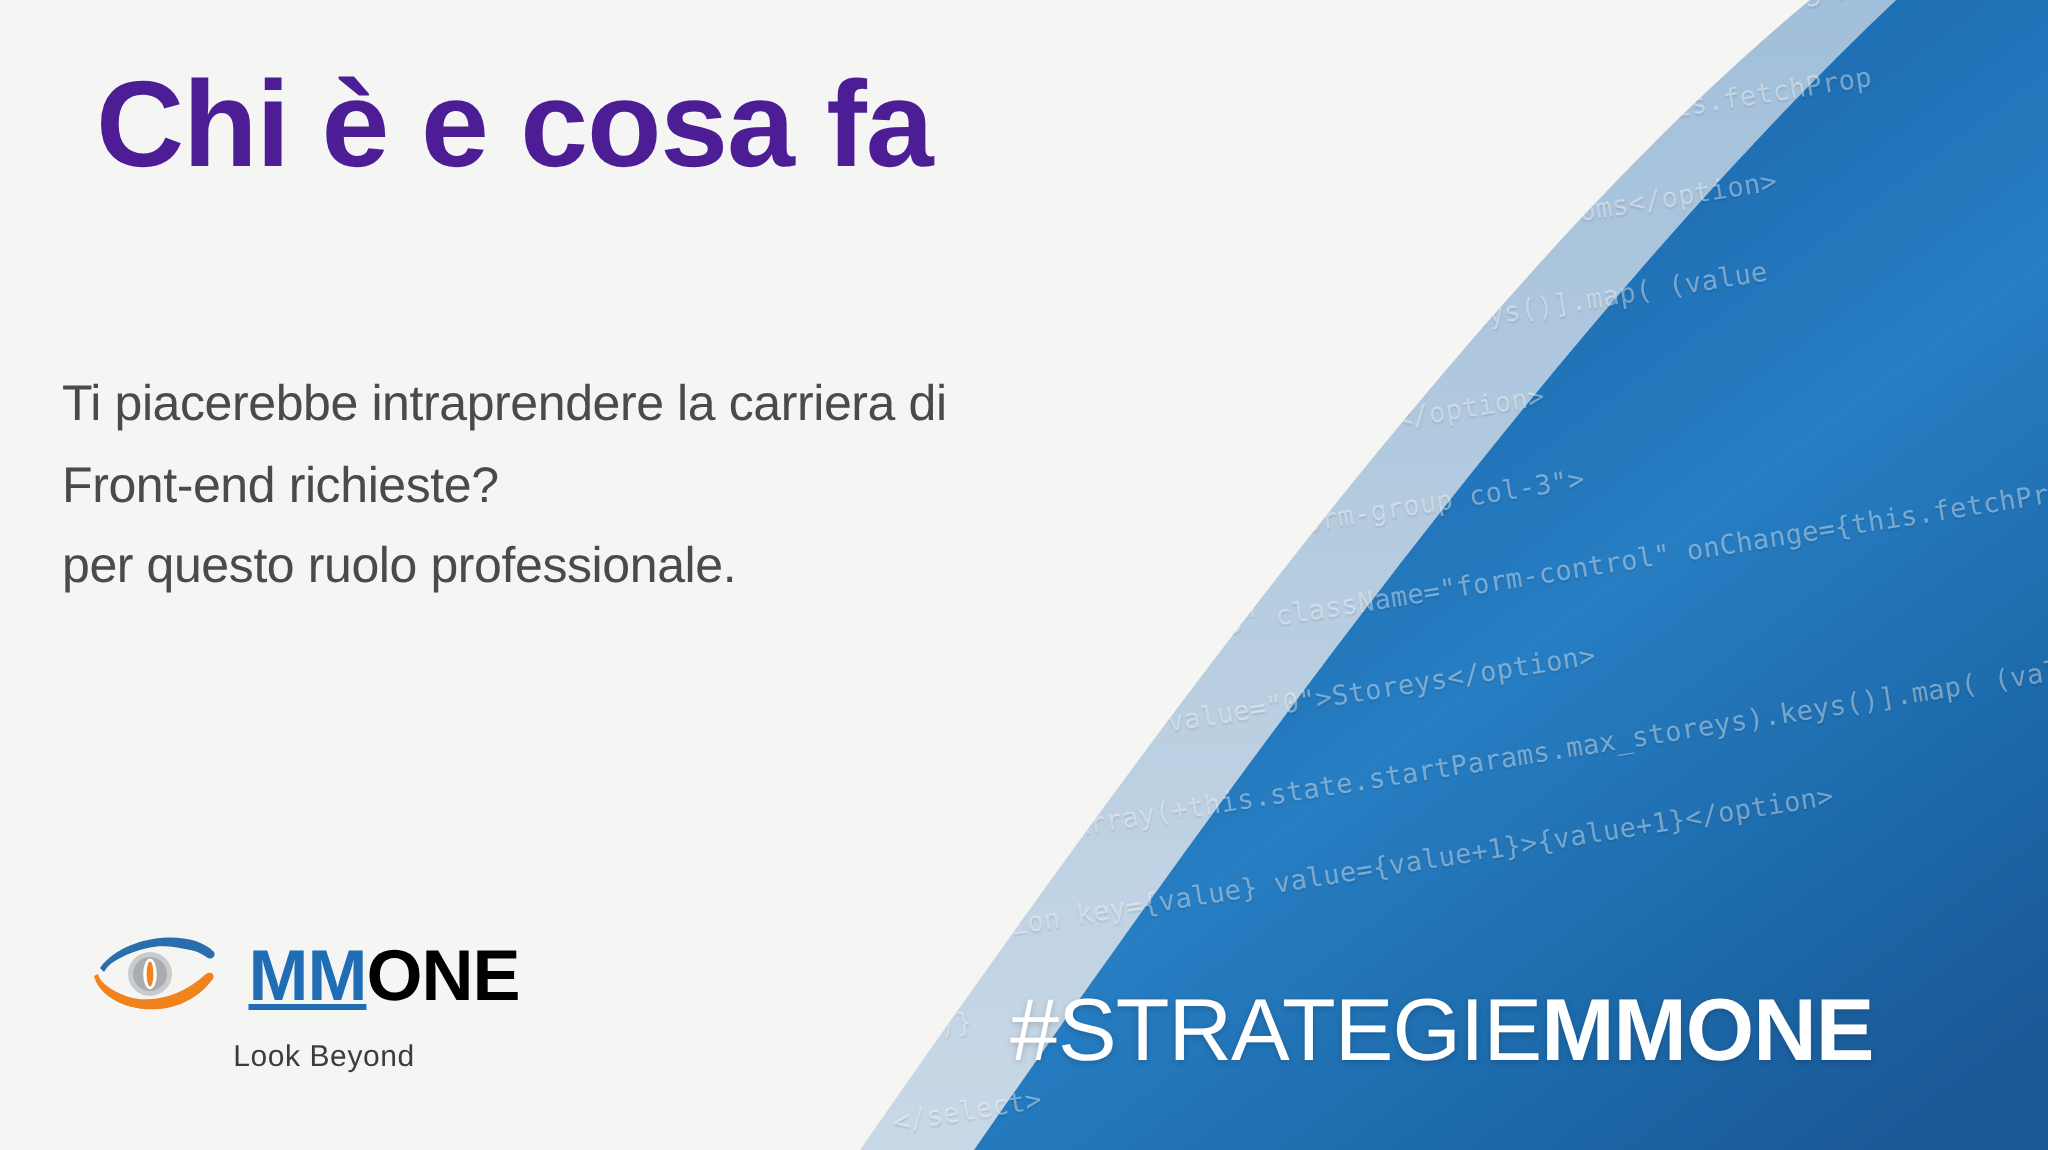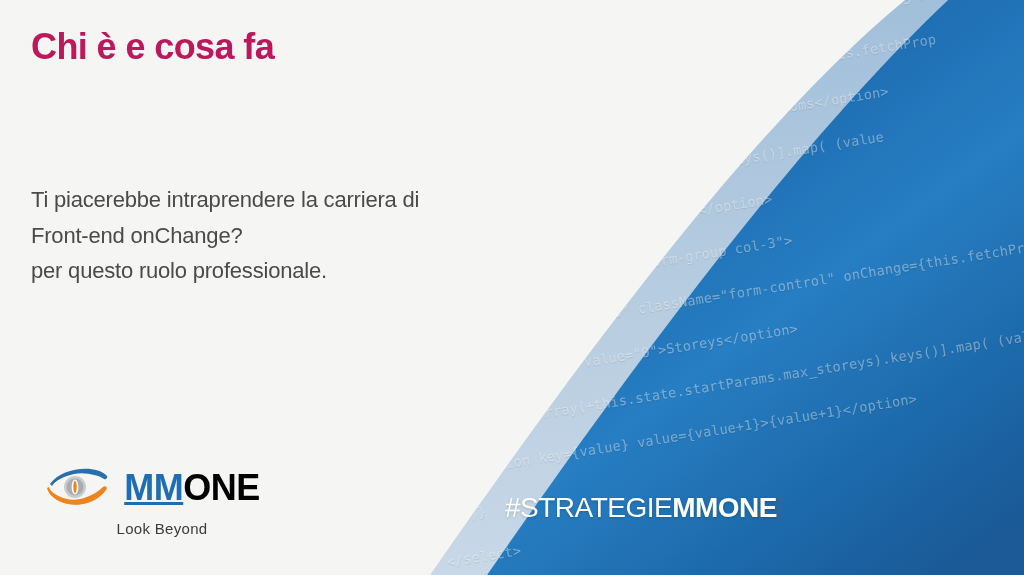--- a/index.html
+++ b/index.html
@@ -53,39 +53,39 @@
     font-family: "DejaVu Sans Mono", monospace;
     font-size: 13.5px;
     letter-spacing: 0.2px;
     color: rgba(255,255,255,0.40);
     text-shadow: 0 1px 1px rgba(0,0,0,0.10);
   }
 
   
   .headline {
     position: absolute;
-    left: 31px;
+    left: 48px;
     top: 24px;
     width: 700px;
-    color: #be185d;
-    font-size: 36px;
+    color: #4c1d95;
+    font-size: 61px;
     font-weight: bold;
     line-height: 1.26;
     letter-spacing: -0.6px;
   }
   .headline div { white-space: pre; }
 
   
   .subcopy {
     position: absolute;
     left: 31px;
     top: 182px;
     width: 640px;
     color: #4a4a4a;
-    font-size: 22px;
+    font-size: 25px;
     font-weight: normal;
     line-height: 1.62;
     letter-spacing: -0.2px;
   }
   .subcopy div { white-space: pre; }
 
   
   .logo {
     position: absolute;
     left: 26px;
@@ -121,21 +121,21 @@
     letter-spacing: 0.3px;
     padding-left: 22px;
   }
 
   
   .hashtag {
     position: absolute;
     left: 505px;
     top: 494px;
     color: #ffffff;
-    font-size: 28px;
+    font-size: 44px;
     line-height: 1;
     letter-spacing: -0.5px;
     white-space: pre;
     text-shadow: 0 1px 3px rgba(0,0,0,0.18);
   }
   .hashtag .light { font-weight: normal; }
   .hashtag .bold  { font-weight: bold; }
 </style>
 </head>
 <body>
@@ -194,21 +194,21 @@
       </foreignObject>
     </svg>
   </div>
 
   <div class="headline">
     <div>Chi è e cosa fa</div>
   </div>
 
   <div class="subcopy">
     <div>Ti piacerebbe intraprendere la carriera di</div>
-    <div>Front-end onChange?</div>
+    <div>Front-end richieste?</div>
     <div>per questo ruolo professionale.</div>
   </div>
 
   <div class="logo">
     <div class="logo-row">
       <span class="logo-mark">
         <svg viewBox="0 0 72 46" aria-hidden="true">
 
           <path d="M 9 20 C 20 3 52 0 64 12 C 57 12 44 6 32 9 C 22 11 14 16 9 20 Z" fill="#2a6eab"></path>
           <path d="M 8 19 C 20 2 54 -1 65 11 C 66 13 64 15 62 14 C 52 7 38 5 27 9 C 19 12 13 16 10 21 Z" fill="#2a6eab"></path>

